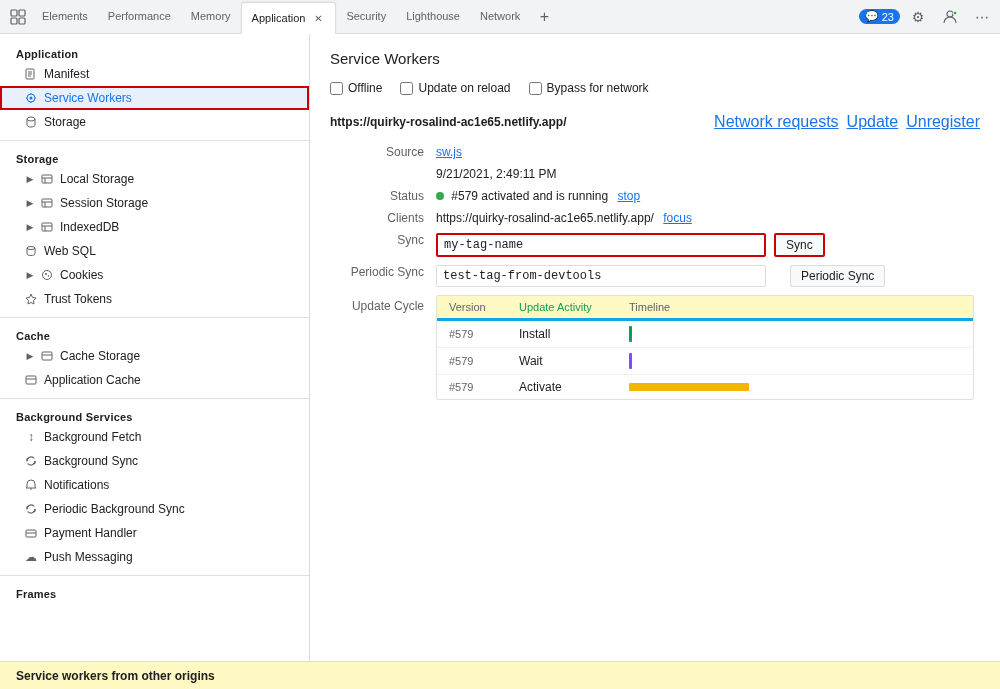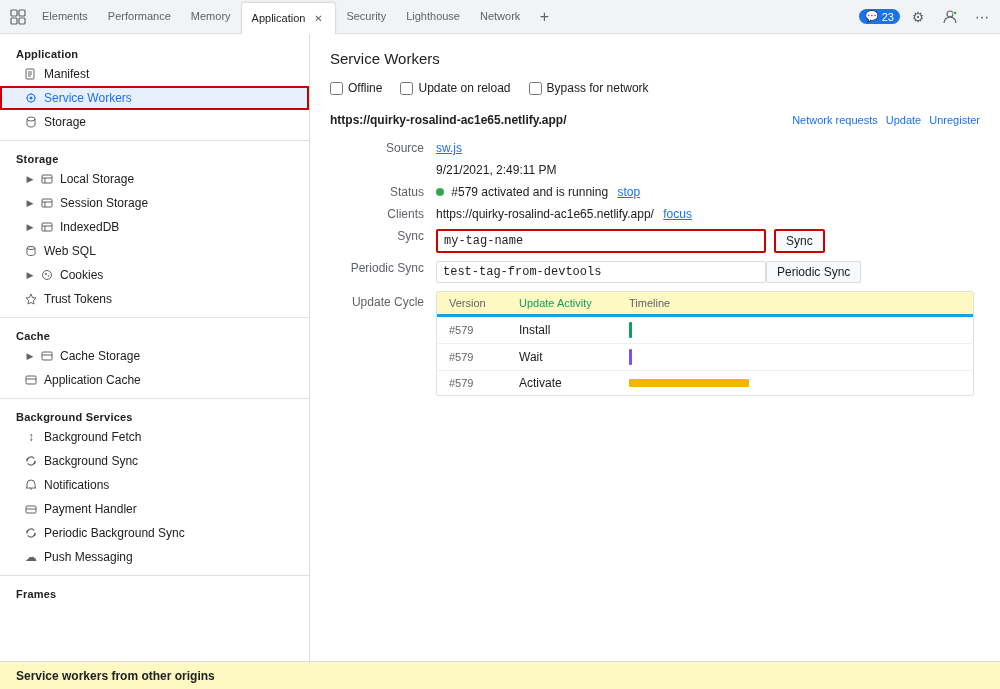--- a/index.html
+++ b/index.html
@@ -176,22 +176,23 @@
       font-size: 12px;
       font-weight: 700;
       color: #202124;
     }
     .sw-actions {
       display: flex; align-items: center; gap: 8px;
       margin-left: auto;
     }
     .sw-action-link {
       color: #1a73e8;
-      cursor: pointer;
-      font-size: 11px;
+      text-decoration: underline;
+      cursor: pointer;
+      font-size: 16px;
     }
 
     
     .detail-table {
       width: 100%;
       border-collapse: collapse;
     }
     .detail-table td {
       padding: 4px 6px;
       vertical-align: top;
@@ -516,36 +517,36 @@
         <svg width="12" height="12" viewBox="0 0 12 12">
             <path d="M6 1a4 4 0 0 1 4 4v3l1 1H1l1-1V5a4 4 0 0 1 4-4z" stroke="#5f6368" stroke-width="1" fill="none"></path>
             <line x1="5" y1="10" x2="7" y2="10" stroke="#5f6368" stroke-width="1.2"></line>
           </svg>
       </span>
       <span>Notifications</span>
     </div>
     <div class="sidebar-item">
       <span class="sidebar-item-icon">
         <svg width="12" height="12" viewBox="0 0 12 12">
-            <rect x="1" y="3" width="10" height="7" rx="1" stroke="#5f6368" stroke-width="1" fill="none"></rect>
-            <line x1="1" y1="6" x2="11" y2="6" stroke="#5f6368" stroke-width="1"></line>
-          </svg>
-      </span>
-      <span>Payment Handler</span>
-    </div>
-    <div class="sidebar-item">
-      <span class="sidebar-item-icon">
-        <svg width="12" height="12" viewBox="0 0 12 12">
             <path d="M10 6a4 4 0 0 1-6.9 2.8" stroke="#5f6368" stroke-width="1.2" fill="none" stroke-linecap="round"></path>
             <path d="M2 6a4 4 0 0 1 6.9-2.8" stroke="#5f6368" stroke-width="1.2" fill="none" stroke-linecap="round"></path>
             <polyline points="8,8.5 10,8.5 10,6" stroke="#5f6368" stroke-width="1" fill="none"></polyline>
             <polyline points="4,3.5 2,3.5 2,6" stroke="#5f6368" stroke-width="1" fill="none"></polyline>
           </svg>
       </span>
       <span>Periodic Background Sync</span>
+    </div>
+    <div class="sidebar-item">
+      <span class="sidebar-item-icon">
+        <svg width="12" height="12" viewBox="0 0 12 12">
+            <rect x="1" y="3" width="10" height="7" rx="1" stroke="#5f6368" stroke-width="1" fill="none"></rect>
+            <line x1="1" y1="6" x2="11" y2="6" stroke="#5f6368" stroke-width="1"></line>
+          </svg>
+      </span>
+      <span>Payment Handler</span>
     </div>
     <div class="sidebar-item">
       <span class="sidebar-item-icon">☁</span>
       <span>Push Messaging</span>
     </div>
 
     <div class="sidebar-divider"></div>
     <div class="sidebar-section-header">Frames</div>
   </div>
 
@@ -606,21 +607,21 @@
         </tr>
         <tr>
           <td class="detail-label">Sync</td>
           <td style="display:flex; align-items:center; gap:8px; padding:4px 6px;">
             <input type="text" class="input-field input-field-red" value="my-tag-name" style="">
             <button class="action-btn action-btn-red">Sync</button>
           </td>
         </tr>
         <tr>
           <td class="detail-label">Periodic Sync</td>
-          <td style="display:flex; align-items:flex-start; gap:0; padding:4px 6px;">
+          <td style="display:flex; align-items:flex-start; gap:24px; padding:4px 6px;">
             <input type="text" class="input-field" value="test-tag-from-devtools" style="">
             <button class="action-btn">Periodic Sync</button>
           </td>
         </tr>
         <tr>
           <td class="detail-label" style="vertical-align:top; padding-top:8px;">Update Cycle</td>
           <td style="padding:4px 6px;">
             <div class="update-cycle-table">
               <div class="uc-header">
                 <div class="uc-header-cell uc-col-version">Version</div>

